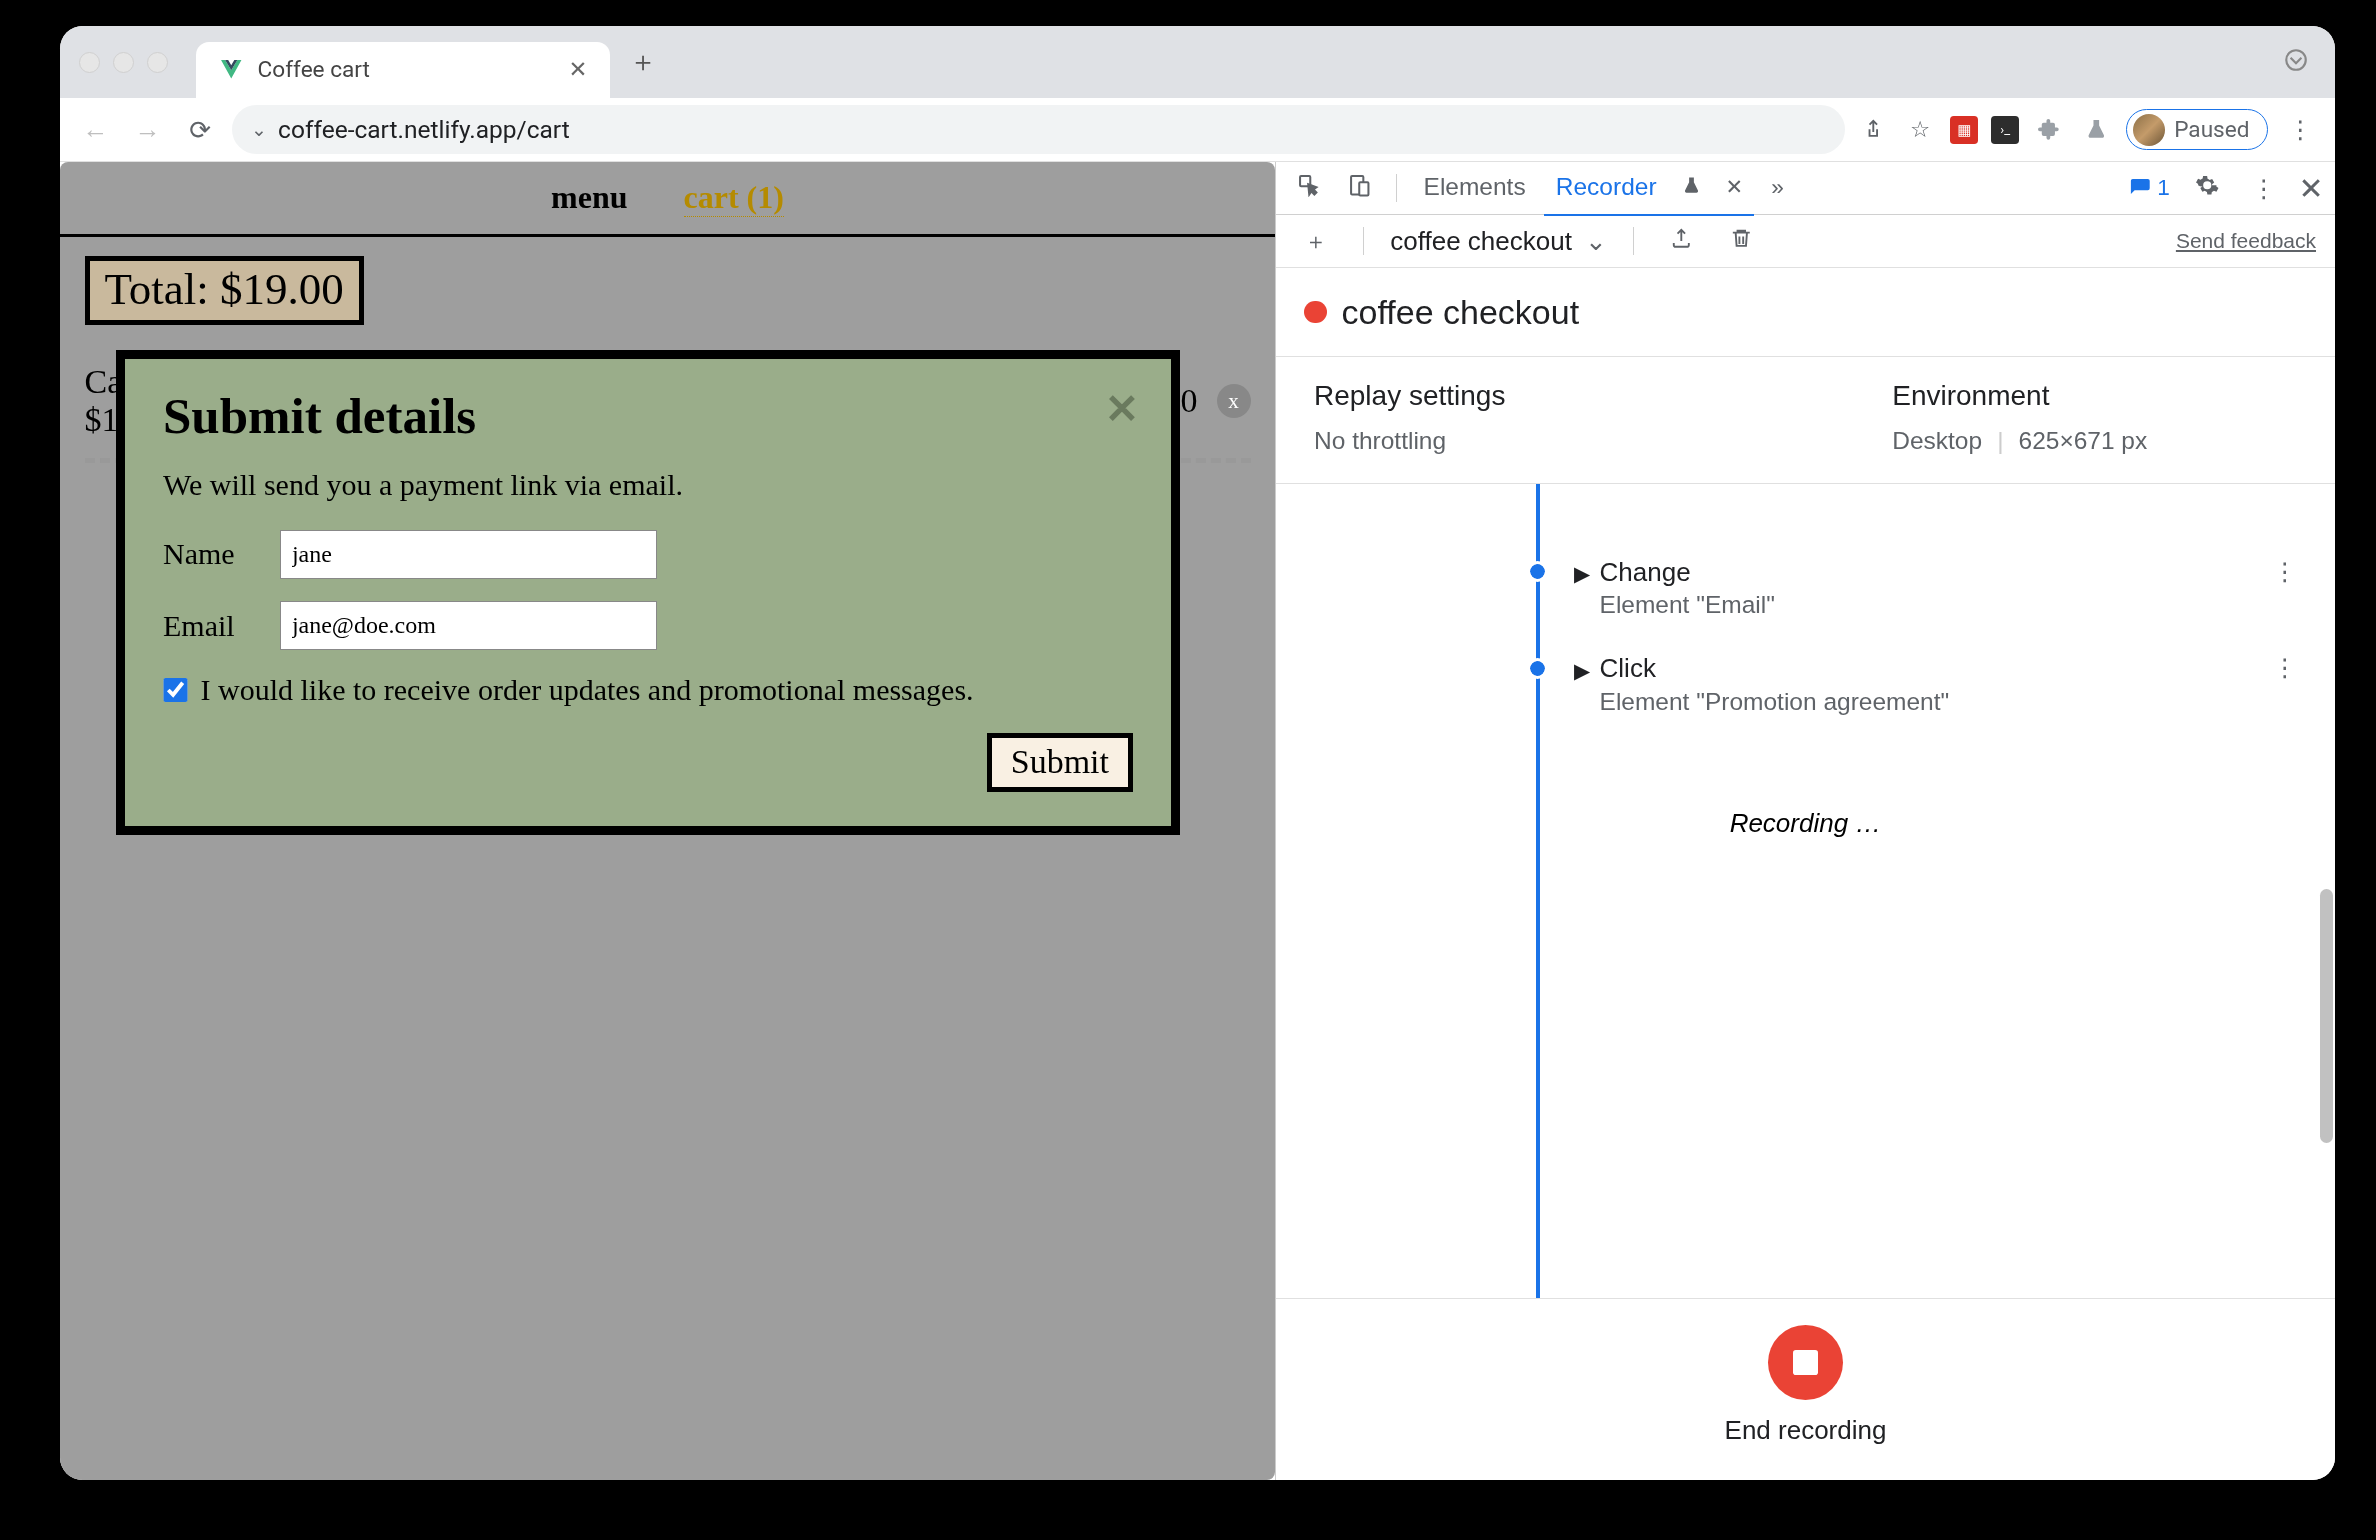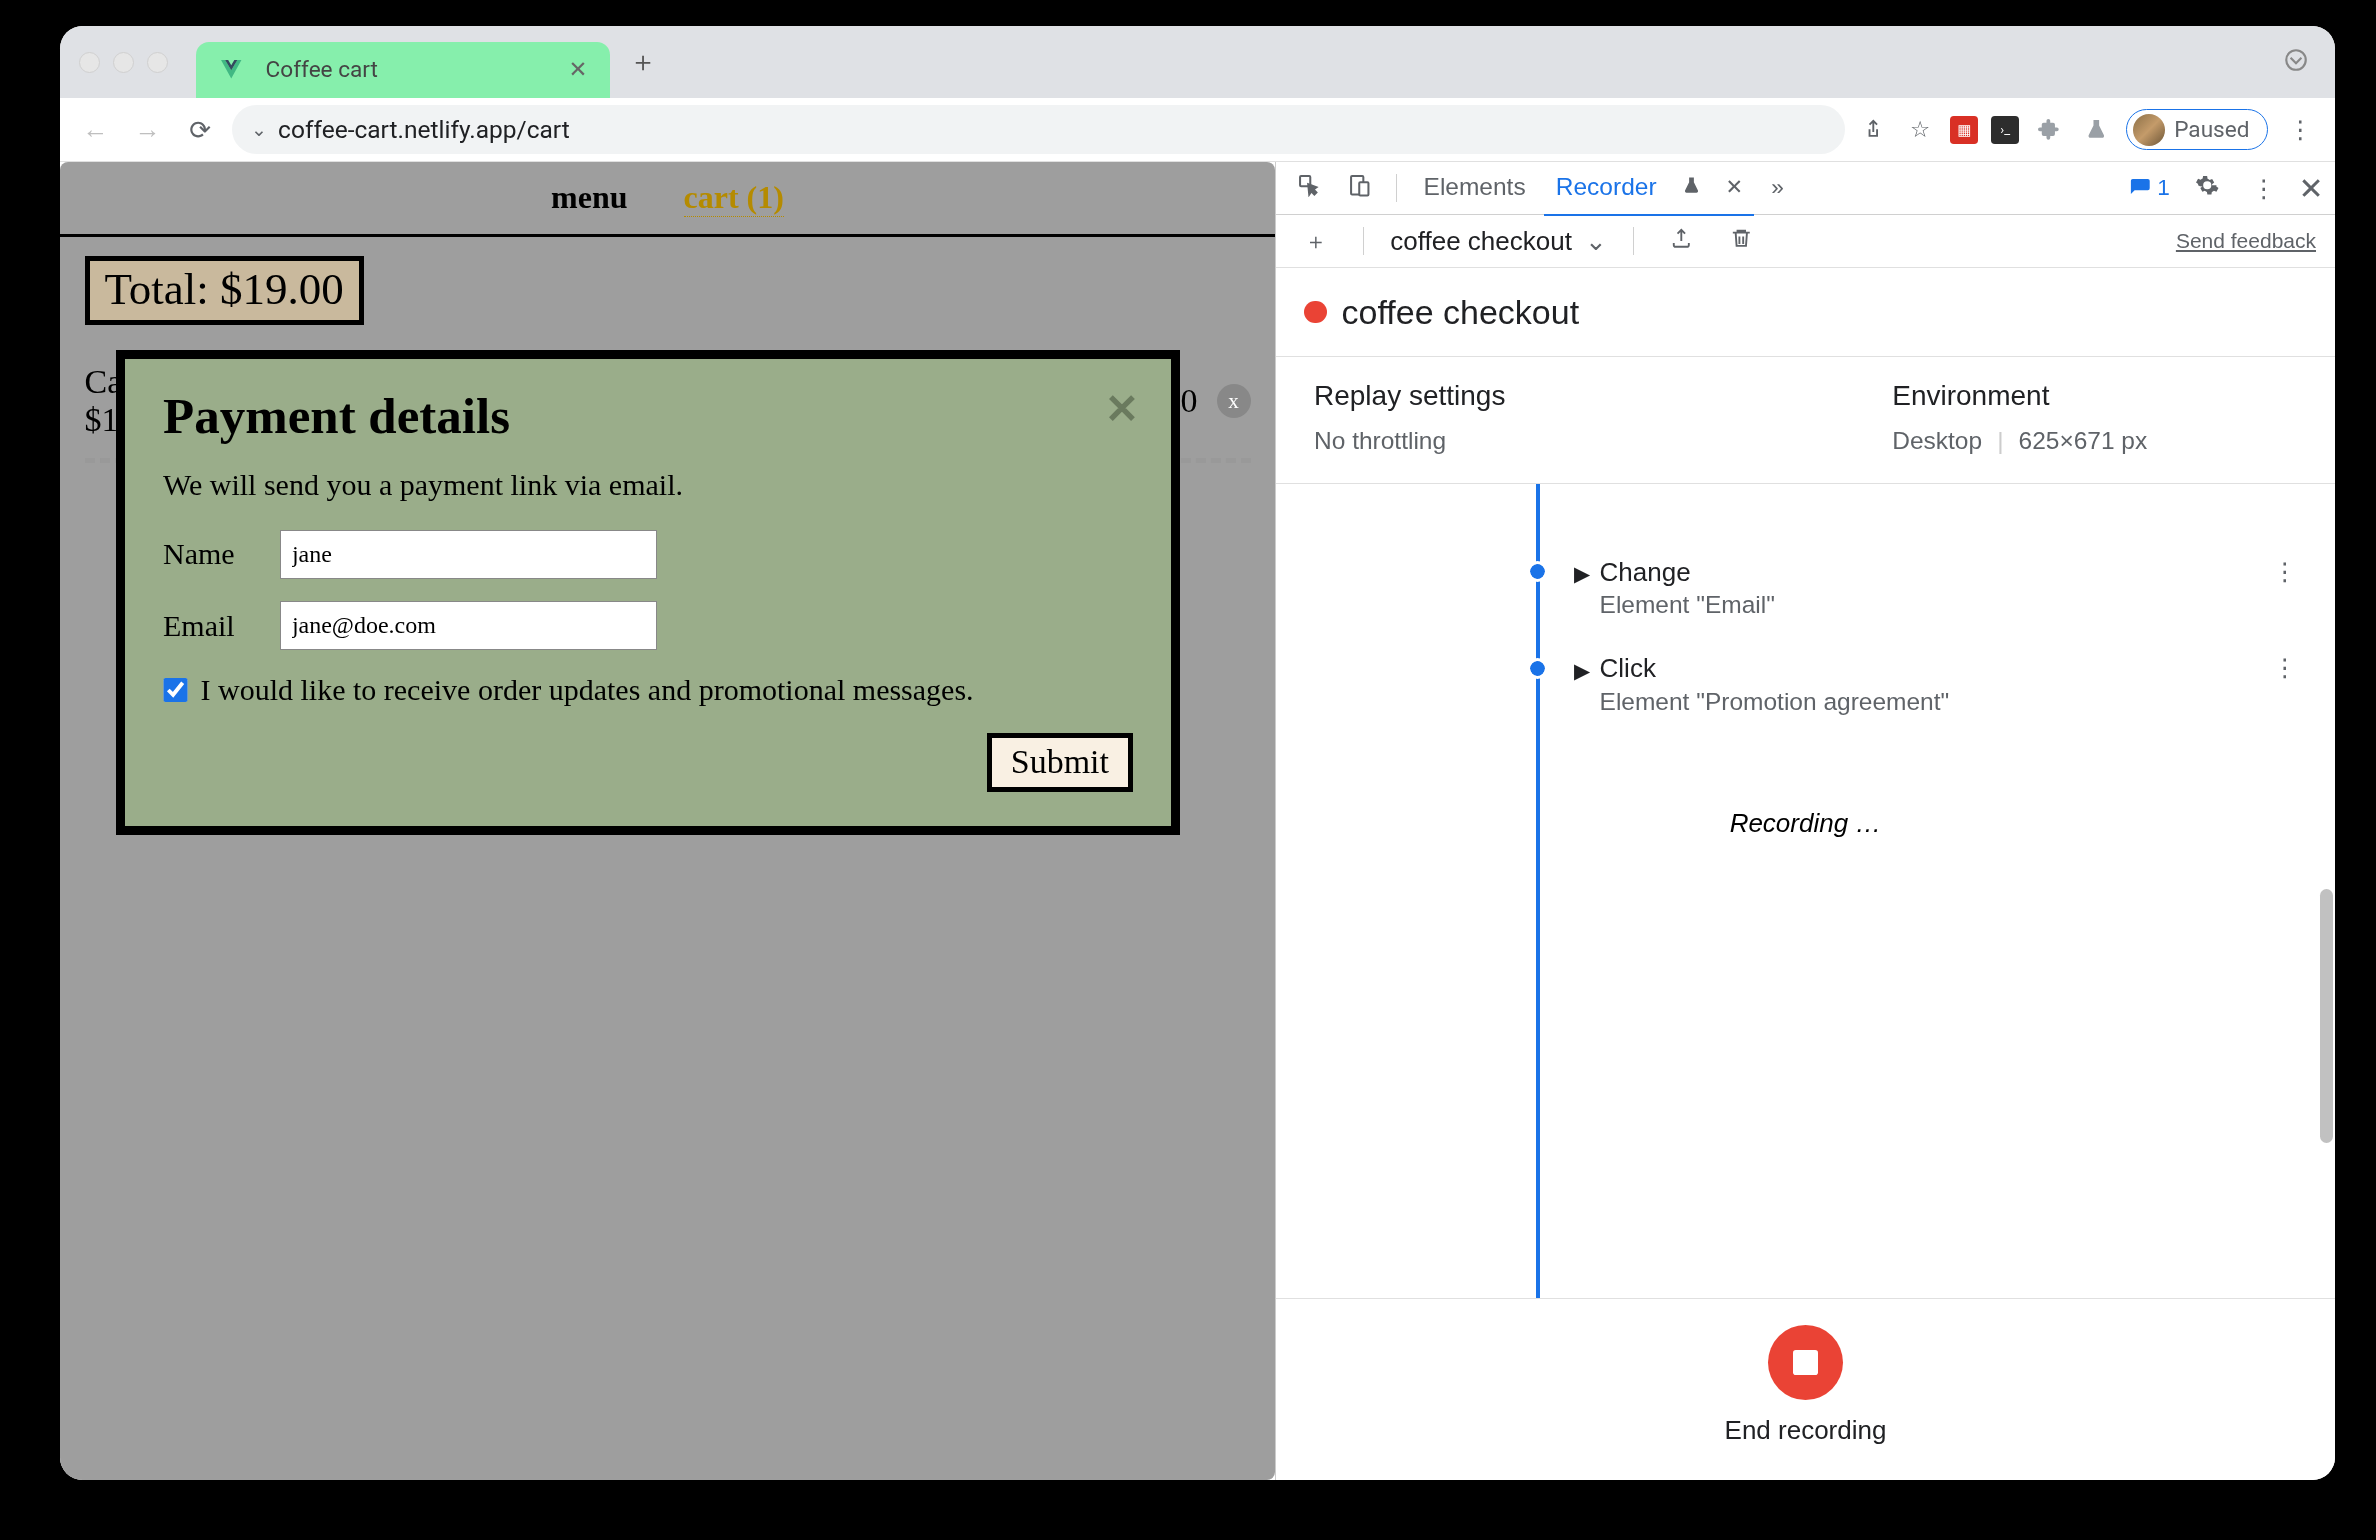--- a/index.html
+++ b/index.html
@@ -35,27 +35,27 @@
       margin-right: 28px;
     }
     .traffic-light {
       width: 21px;
       height: 21px;
       border-radius: 50%;
       background: #e6e6e6;
       border: 0.9px solid #d0d0d0;
     }
     .tab {
-      background: #86efac;
+      background: #ffffff;
       border-radius: 13px 13px 0 0;
       padding: 0 22.6px;
       height: 56px;
       display: flex;
       align-items: center;
-      gap: 21px;
+      gap: 13px;
       margin-top: 15px;
       width: 414px;
       position: relative;
     }
     .tab-favicon {
       width: 26px;
       height: 26px;
       display: flex;
       align-items: center;
       justify-content: center;
@@ -535,21 +535,21 @@
             <div>$1</div>
           </div>
           <div style="display:flex;align-items:center;">
             <span>00</span>
             <span class="cart-remove">x</span>
           </div>
         </div>
 
         <div class="modal">
           <div class="modal-close">✕</div>
-          <h1>Payment details</h1>
+          <h1>Submit details</h1>
           <p>We will send you a payment link via email.</p>
           <div class="form-row">
             <label>Name</label>
             <input type="text" value="jane" style="">
           </div>
           <div class="form-row">
             <label>Email</label>
             <input type="email" value="jane@doe.com" style="">
           </div>
           <div class="check-row">

